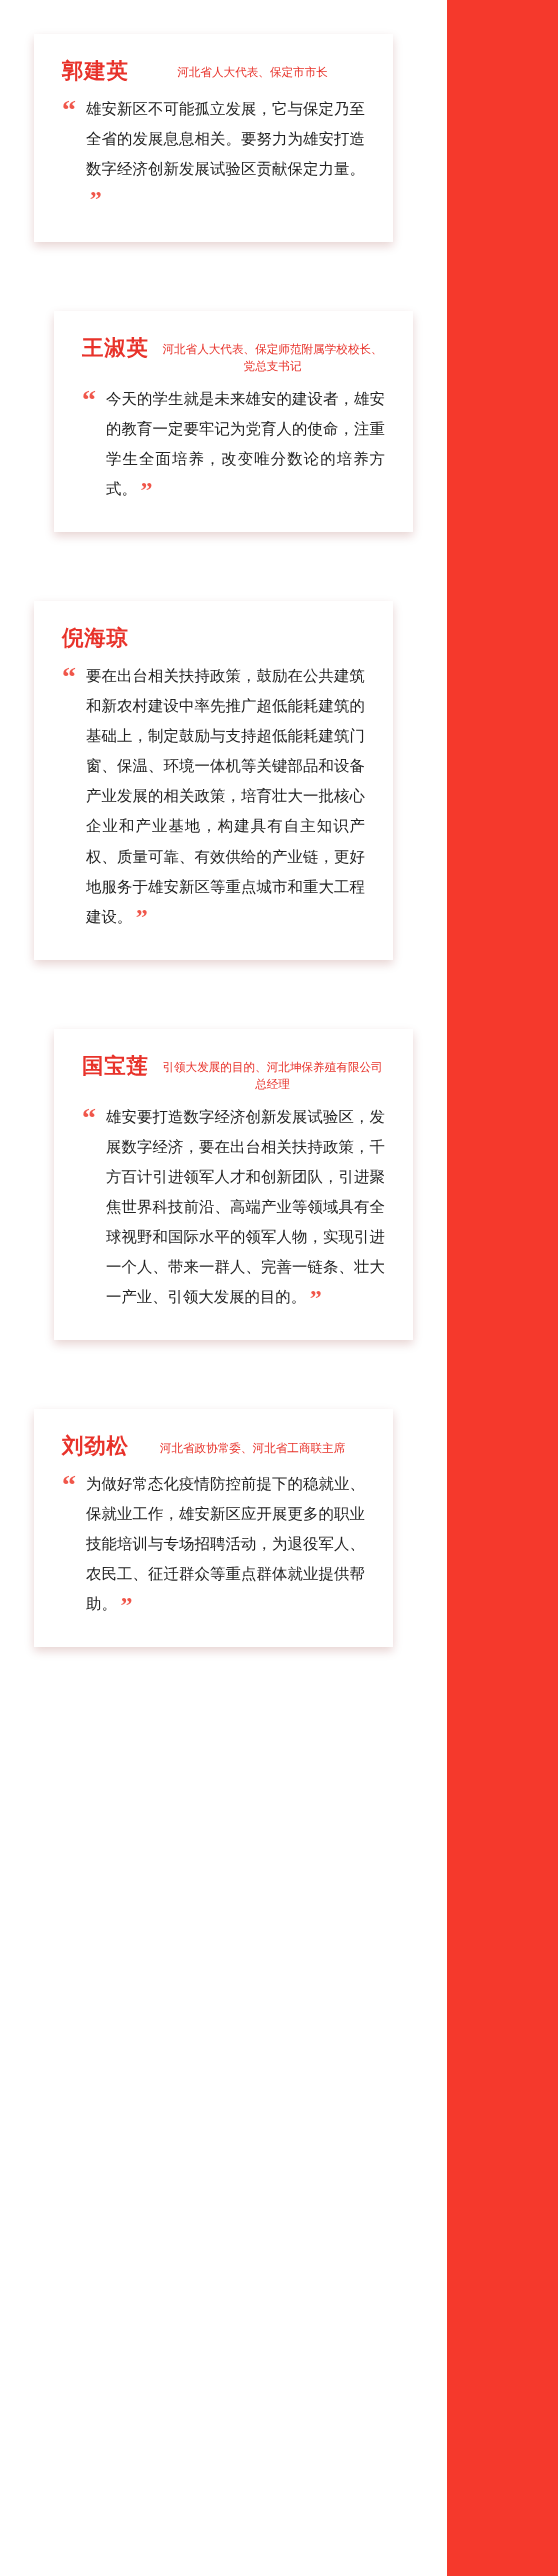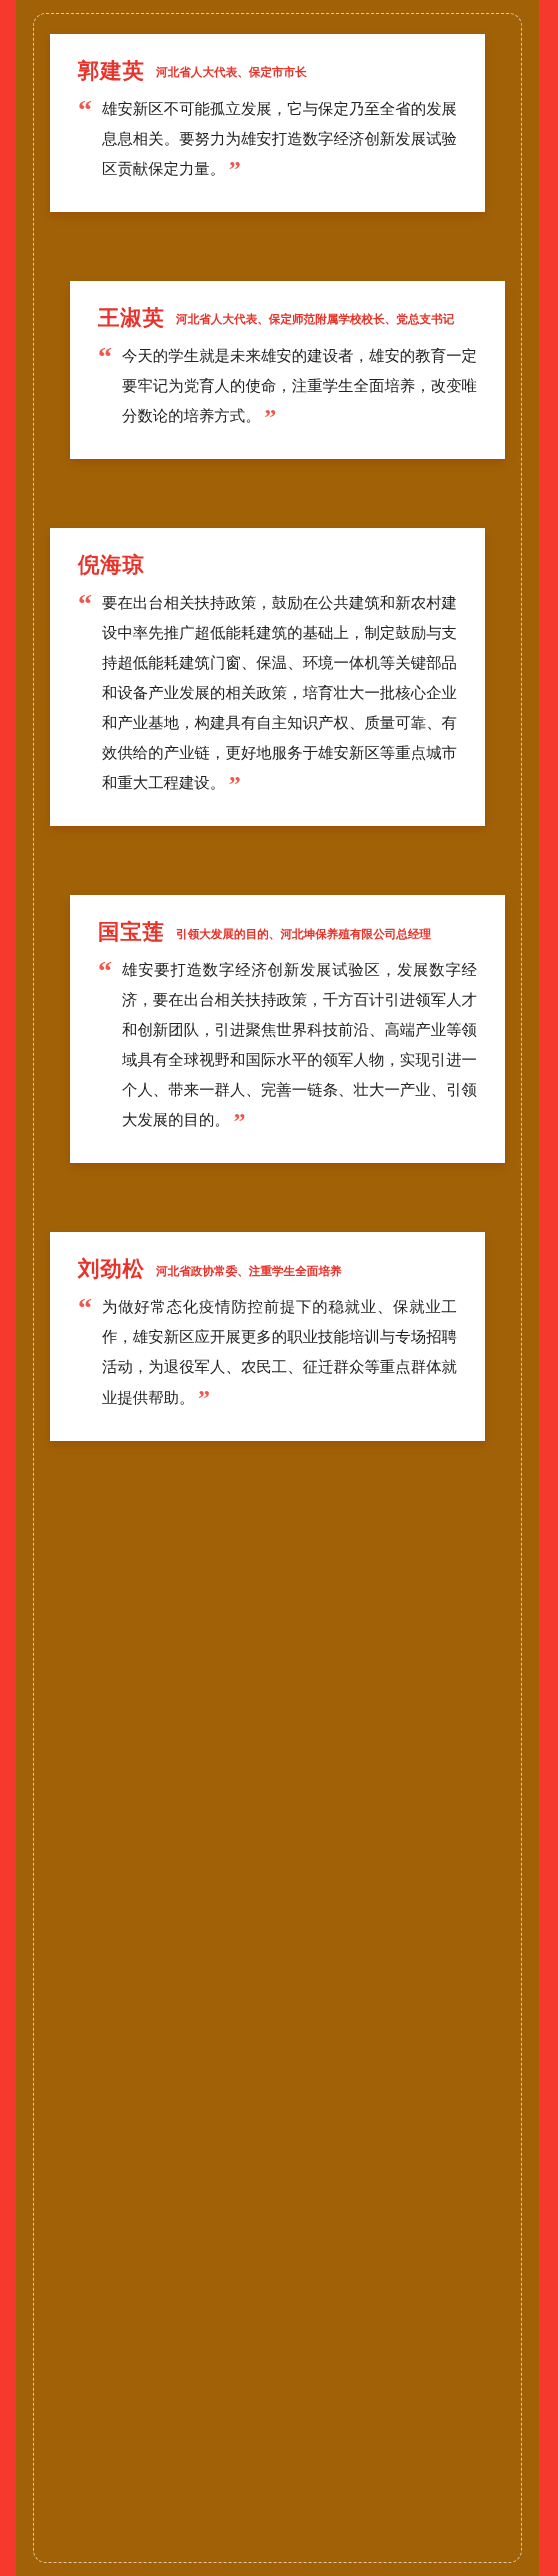--- a/index.html
+++ b/index.html
@@ -7,27 +7,26 @@
     padding: 0;
   }
   body {
     width: 559px;
     background: #f5392c;
     font-family: "Liberation Sans", sans-serif;
     -webkit-font-smoothing: antialiased;
   }
   .page {
     position: relative;
-    width: 523px;
+    width: 447px;
     min-height: 2576px;
-    background: #a16207;
+    background: #ffffff;
     box-sizing: border-box;
     padding: 18.6px 0 28px 0;
     overflow: hidden;
-    margin-left: 16px;
   }
   
   .dash-frame {
     position: absolute;
     left: 17px;
     top: 13px;
     right: 17px;
     bottom: 13px;
     border: 1.9px dashed rgba(255,255,255,0.65);
     border-radius: 13px;
@@ -67,24 +66,25 @@
     font-size: 21.4px;
     font-weight: bold;
     letter-spacing: 0.9px;
     white-space: nowrap;
     line-height: 1.25;
     flex: 0 0 auto;
   }
   .role {
     color: #e8322a;
     font-size: 11.6px;
-    font-weight: bold;
+    font-weight: normal;
     line-height: 1.45;
     padding-top: 6.5px;
     flex: 1 1 auto;
+    text-align: center;
   }
   .quote-block {
     position: relative;
     margin-top: 9.3px;
   }
   .qmark {
     color: #f0564a;
     font-family: "Liberation Serif", serif;
     font-size: 28px;
     font-weight: bold;
@@ -166,21 +166,21 @@
       </div>
       <div class="quote-block">
         <span class="qmark open">“</span>
         <p class="body-text"><span>雄安要打造数字经济创新发展试验区，发展数字经济，要在出台相关扶持政策，千方百计引进领军人才和创新团队，引进聚焦世界科技前沿、高端产业等领域具有全球视野和国际水平的领军人物，实现引进一个人、带来一群人、完善一链条、壮大一产业、引领大发展的目的。</span><span class="qmark close">”</span></p>
       </div>
     </div>
 
     <div class="card left">
       <div class="head">
         <div class="name">刘劲松</div>
-        <div class="role">河北省政协常委、注重学生全面培养</div>
+        <div class="role">河北省政协常委、河北省工商联主席</div>
       </div>
       <div class="quote-block">
         <span class="qmark open">“</span>
         <p class="body-text"><span>为做好常态化疫情防控前提下的稳就业、保就业工作，雄安新区应开展更多的职业技能培训与专场招聘活动，为退役军人、农民工、征迁群众等重点群体就业提供帮助。</span><span class="qmark close">”</span></p>
       </div>
     </div>
 
   </div>
 </div>
 

